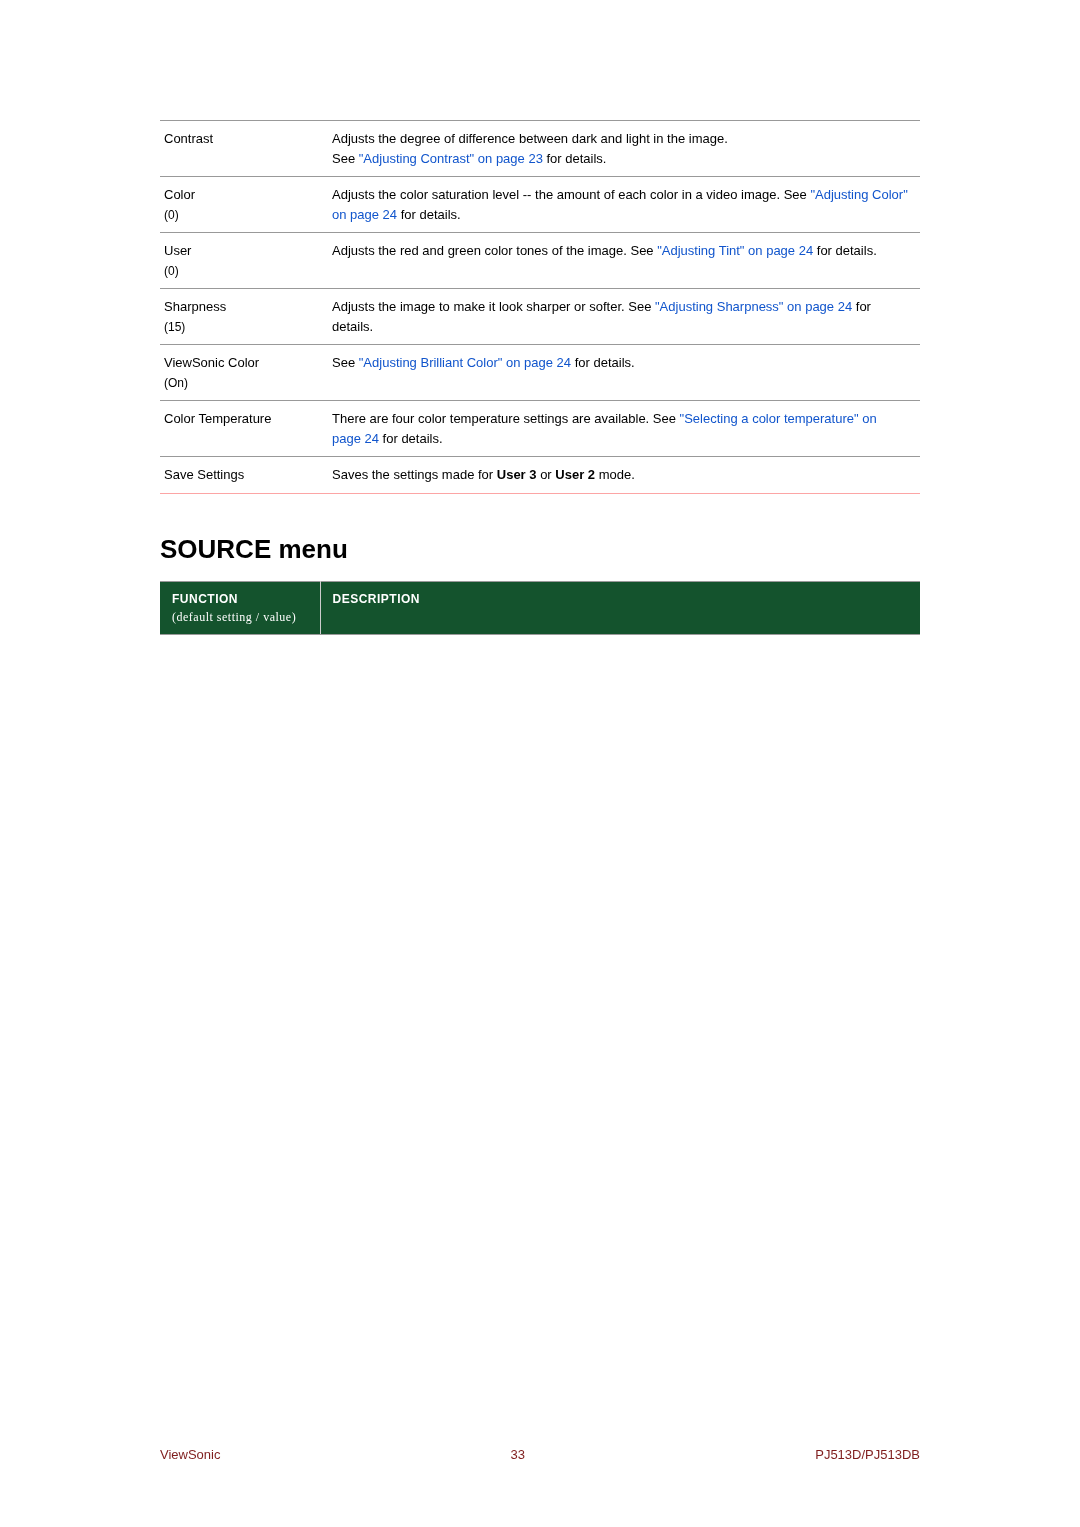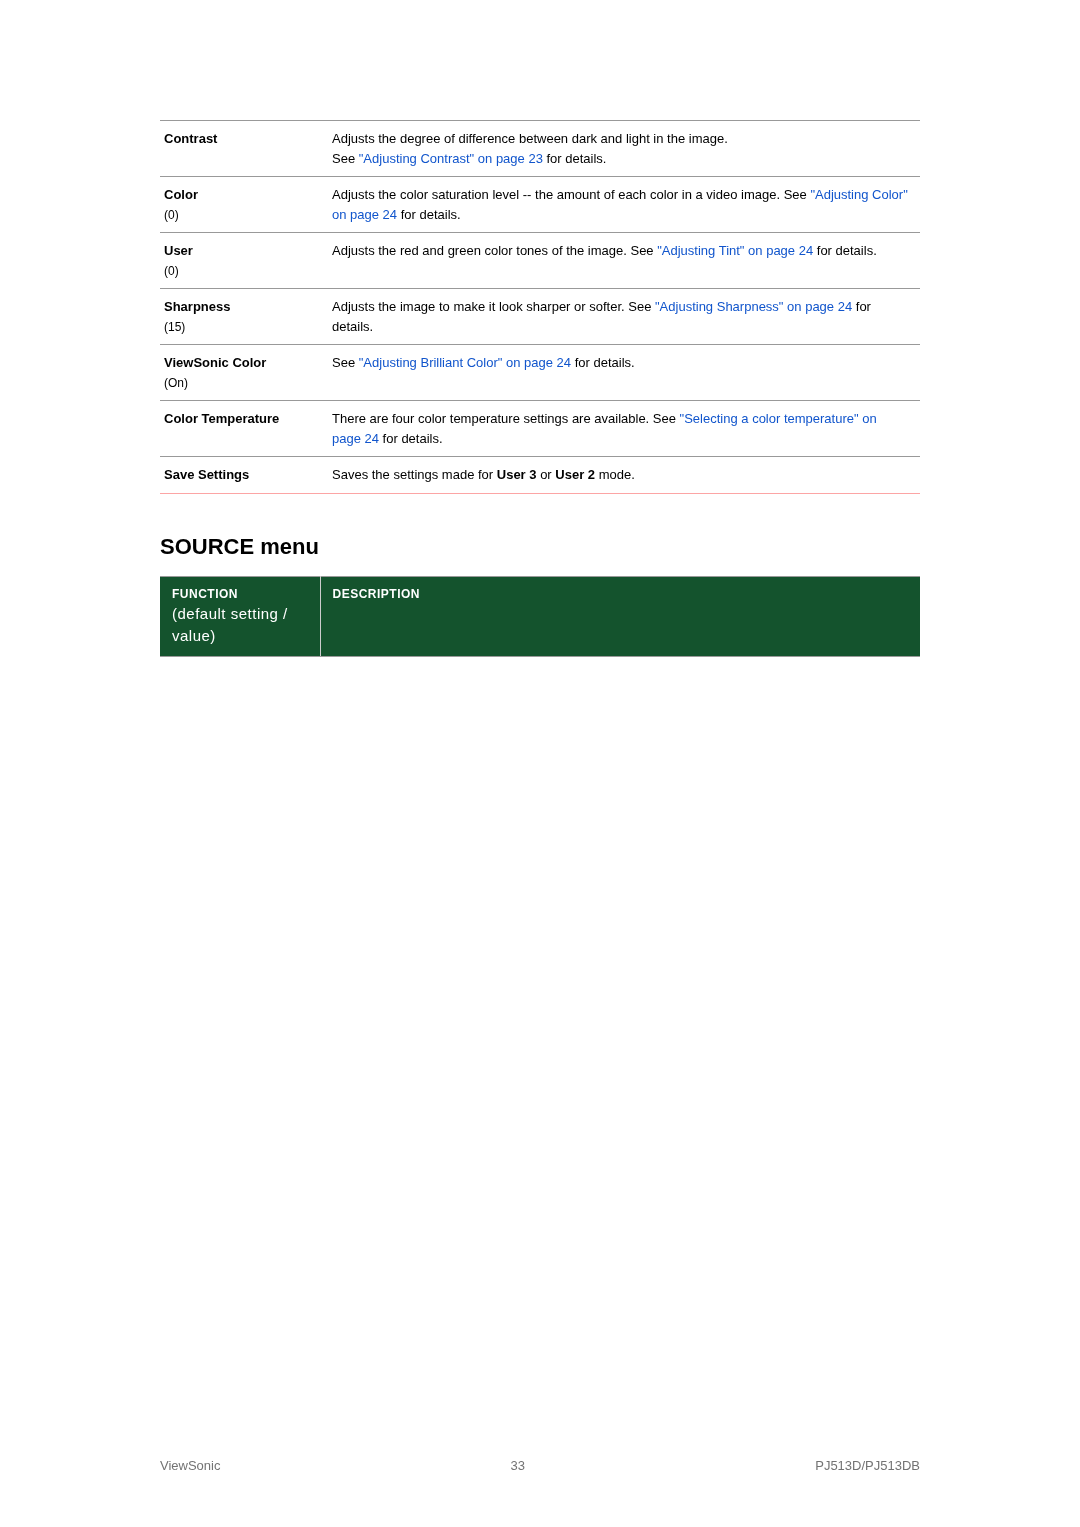--- a/index.html
+++ b/index.html
@@ -44,35 +44,35 @@
       width: 160px;
       font-weight: bold;
       padding-left: 4px;
     }
 
     .main-table tr:last-child td {
       border-bottom: 1px solid #fca5a5;
     }
 
     .func-label {
-      font-weight: bold;
+      font-weight: normal;
     }
 
     .func-sub {
       font-weight: normal;
       font-size: 12px;
     }
 
     a {
       color: #1155cc;
       text-decoration: none;
     }
 
     .section-title {
-      font-size: 22px;
+      font-size: 26px;
       font-weight: bold;
       margin-bottom: 16px;
       margin-top: 10px;
     }
 
     .source-table {
       width: 100%;
       border-collapse: collapse;
     }
 
@@ -98,28 +98,28 @@
       font-weight: bold;
       border-right: 1px solid #ccc;
     }
 
     .source-table tr:last-child td {
       border-bottom: 1px solid #999;
     }
 
     .footer {
       position: absolute;
-      bottom: 54px;
+      bottom: 65px;
       left: 160px;
       right: 160px;
       display: flex;
       justify-content: space-between;
       align-items: center;
       font-size: 13px;
-      color: #737373;
+      color: #7f1d1d;
     }
 
     .footer-center {
       text-align: right;
     }
   </style>
 </head>
 <body>
 
 <div class="page">
@@ -198,21 +198,21 @@
   </table>
 
   <h2 class="section-title">SOURCE menu</h2>
 
   <table class="source-table">
     <tbody>
 
       <tr class="header-row">
         <td>
           <span>FUNCTION</span><br>
-          <span style="font-weight:normal; font-size:15px;">(default setting / value)</span>
+          <span style="font-weight:normal; font-size:12px;font-family:Liberation Serif, serif;">(default setting / value)</span>
         </td>
         <td>
           <span>DESCRIPTION</span>
         </td>
       </tr>
 
     </tbody>
   </table>
 
   <div class="footer">

